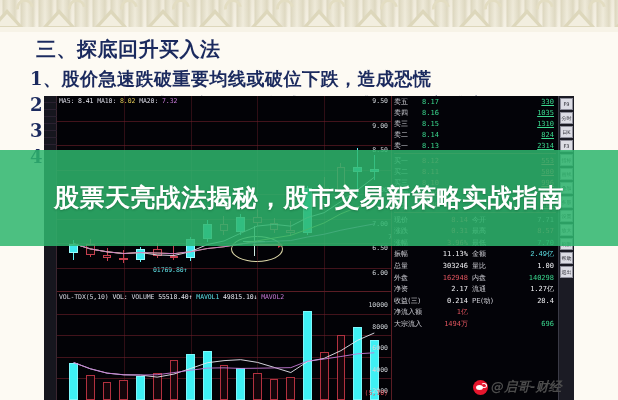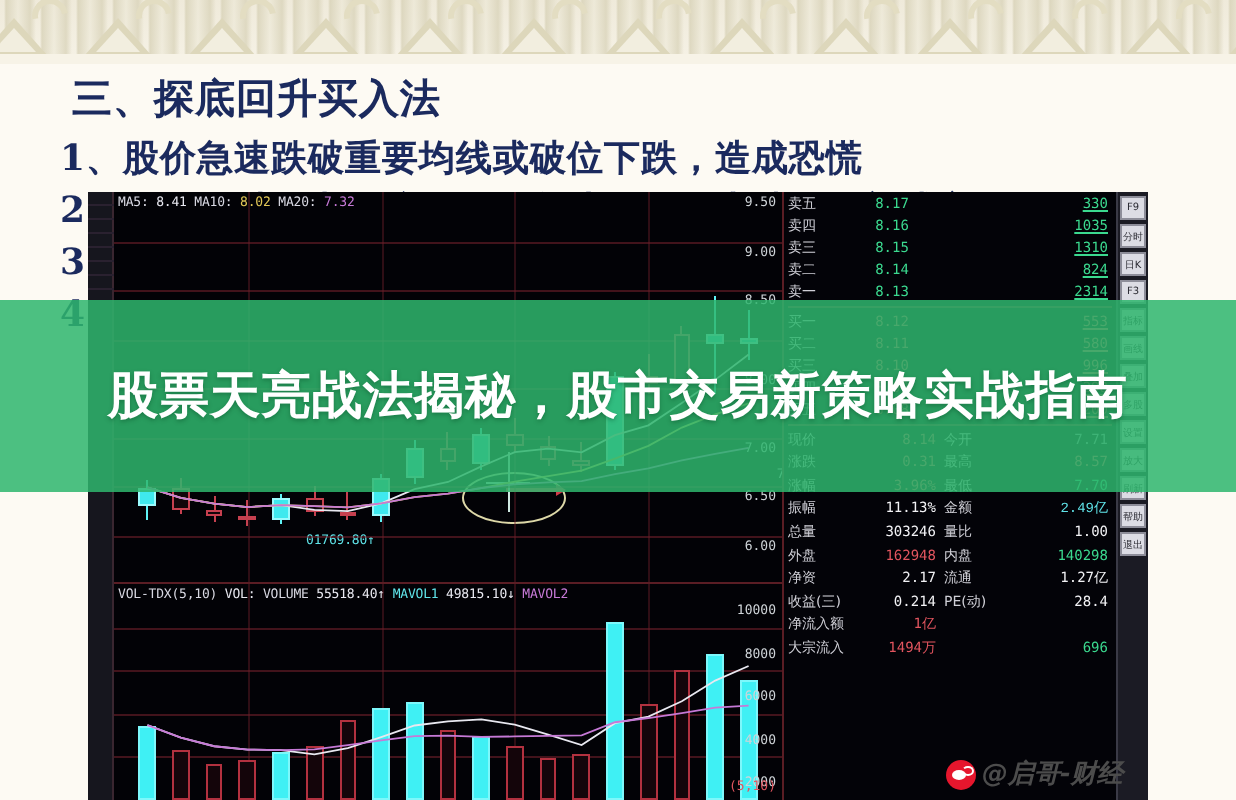--- a/index.html
+++ b/index.html
@@ -102,21 +102,21 @@
 
   
   .axis{ position:absolute; right:2px; font-family:"DejaVu Sans Mono", monospace;
          font-size:6.5px; color:#cfd4d8; text-align:right; }
 
   
   .quote{ position:absolute; right:16px; top:0; width:167px; height:304px; background:#030308; border-left:1px solid #5a1d24; }
   .qrow{ position:relative; height:11.2px; display:flex; align-items:center;
          font-family:"DejaVu Sans Mono", monospace; font-size:7px; white-space:nowrap; }
   .qrow .lbl{ width:30px; padding-left:2px; color:#cfcfd6; font-family:"DejaVu Sans", sans-serif; font-size:7px; }
-  .qrow .px { width:48px; text-align:center; }
+  .qrow .px { width:48px; text-align:left; }
   .qrow .qty{ flex:1; text-align:right; padding-right:4px;text-decoration:underline; }
   .sell .px, .sell .qty{ color:#3bd98f; }
   .buy  .px, .buy  .qty{ color:#e2555f; }
   .qsep{ height:1px; background:#6b2028; margin:1px 2px; }
 
   .srow{ position:relative; height:11.6px; display:flex; align-items:center;
          font-family:"DejaVu Sans Mono", monospace; font-size:7px; white-space:nowrap; }
   .srow .c1{ width:28px; padding-left:2px; color:#cfcfd6; font-family:"DejaVu Sans", sans-serif; }
   .srow .c2{ width:52px; text-align:right; padding-right:4px; }
   .srow .c3{ width:26px; color:#cfcfd6; font-family:"DejaVu Sans", sans-serif; }

